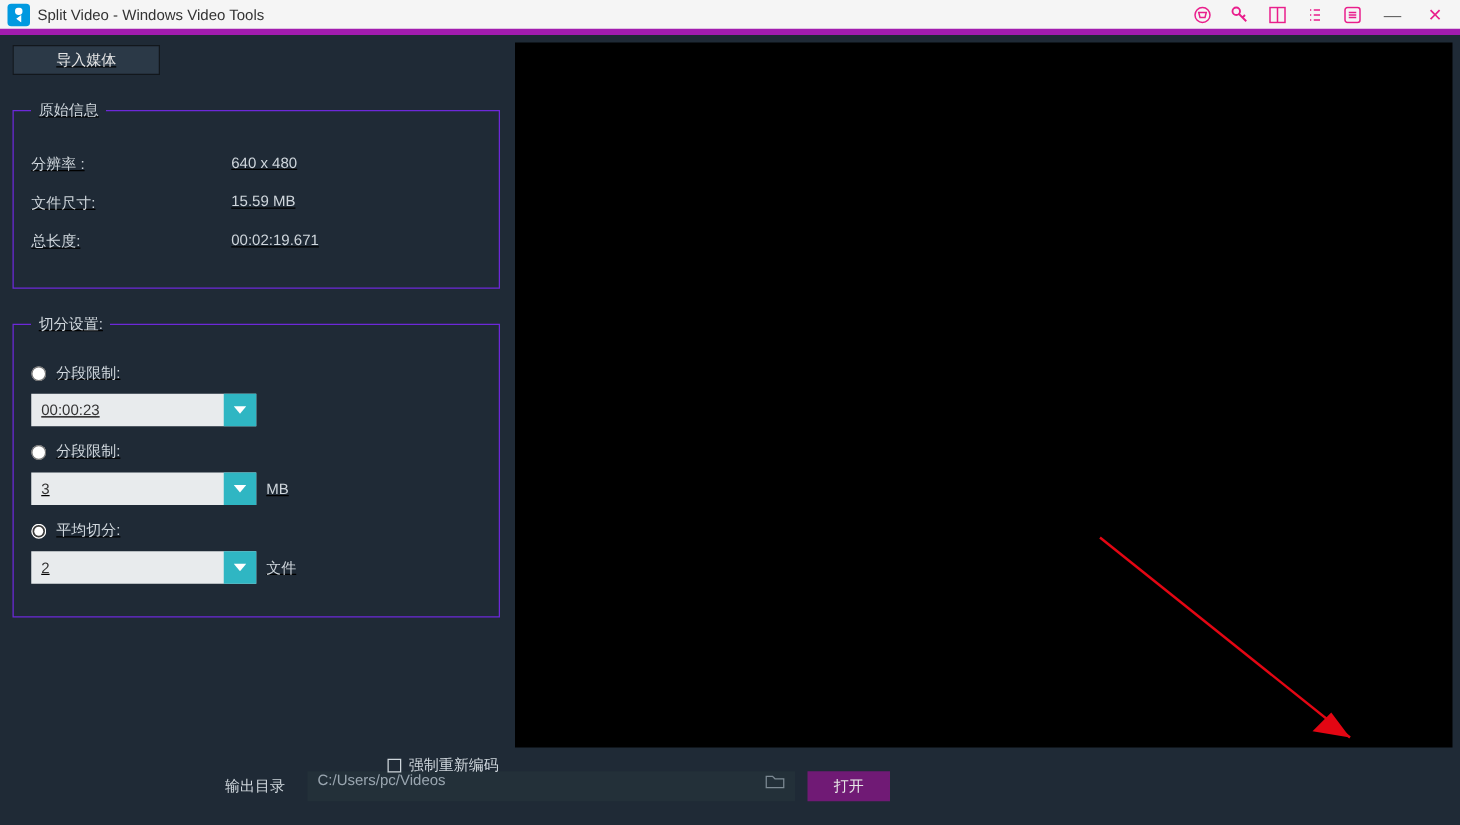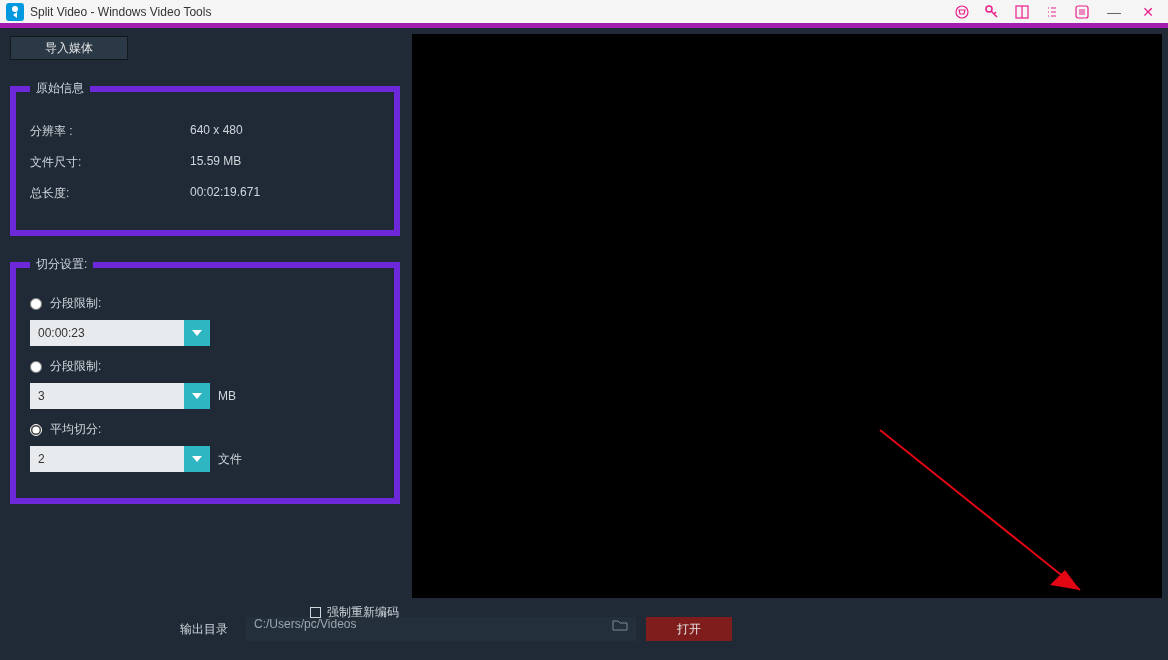--- a/index.html
+++ b/index.html
@@ -7,23 +7,23 @@
 
   
   .titlebar { height: 28px; background: #f5f5f5; display: flex; align-items: center; border-bottom: 5px solid #a21caf; }
   .title-icon { width: 18px; height: 18px; background: #0099e0; margin: 0 6px; border-radius: 3px; display: flex; align-items: center; justify-content: center; }
   .title-text { font-size: 12px; color: #333; }
   .titlebar-right { margin-left: auto; display: flex; align-items: center; gap: 14px; padding-right: 10px; }
   .tb-icon { width: 16px; height: 16px; display:flex; align-items:center; justify-content:center; color:#e91e8c; font-size:14px; cursor:pointer;}
   .win-btn { color:#666; font-size:14px; width:20px; text-align:center; cursor:pointer;}
 
   .main { display:flex; height:570px; }
-  .left { width:410px; padding:8px 10px 0 10px; }
+  .left { width:410px; padding:8px 10px 0 10px;text-decoration:underline; }
   .import-btn { width:118px; height:24px; background:#2b3947; color:#e6e6e6; font-size:12px; border:1px solid #12171c; display:flex; align-items:center; justify-content:center; cursor:pointer; }
-  fieldset { border:6px solid #6d28d9; margin-top:20px; padding:12px 14px 14px 14px; }
+  fieldset { border:1px solid #6d28d9; margin-top:20px; padding:12px 14px 14px 14px; }
   legend { color:#cfd6dc; font-size:12px; padding:0 6px; }
   .info-row { display:flex; color:#cfd6dc; font-size:12px; margin:14px 0; }
   .info-label { width:160px; }
   .setting-row { color:#cfd6dc; font-size:12px; margin:10px 0 8px 0; display:flex; align-items:center; gap:8px;}
   input[type=radio]{ accent-color:#fff; width:12px; height:12px;}
   .combo { display:flex; align-items:center; margin:6px 0 12px 0; gap:8px;}
   .combo-box { display:flex; width:180px; height:26px; background:#e8ebed;}
   .combo-val { flex:1; color:#333; font-size:12px; display:flex; align-items:center; padding-left:8px;}
   .combo-btn { width:26px; background:#2fb6c3; display:flex; align-items:center; justify-content:center; cursor:pointer;}
   .combo-btn svg{width:10px;height:10px;fill:#fff;}
@@ -39,21 +39,21 @@
   .slider-knob{position:absolute;left:0;top:-4px;width:12px;height:12px;background:#fff;border-radius:50%;}
   .time-disp{color:#c4cbd1;font-size:11px;line-height:14px;text-align:right;margin-left:10px;width:100px;}
 
   .bottom{height:62px;display:flex;align-items:center;padding:0 14px 0 180px;position:relative;}
   .chk-row{position:absolute;left:310px;top:6px;display:flex;align-items:center;gap:6px;color:#cfd6dc;font-size:12px;}
   .chk-box{width:11px;height:11px;border:1px solid #cfd6dc;}
   .out-label{color:#cfd6dc;font-size:12px;margin-right:18px;}
   .path-field{width:390px;height:24px;background:#233039;color:#9aa6b0;font-size:12px;display:flex;align-items:flex-start;padding:0 8px;}
   .path-field span{flex:1}
   .folder-ic{width:16px;height:16px;cursor:pointer;}
-  .open-btn{width:86px;height:24px;background:#7f1d1d;color:#e6e6e6;font-size:12px;display:flex;align-items:center;justify-content:center;margin-left:10px;cursor:pointer;}
+  .open-btn{width:66px;height:24px;background:#701a75;color:#e6e6e6;font-size:12px;display:flex;align-items:center;justify-content:center;margin-left:10px;cursor:pointer;}
   .split-wrap{position:absolute;right:10px;top:4px;padding:4px;border:3px solid #e30613;}
   .split-btn{width:192px;height:38px;background:#00a6e4;color:#fff;font-size:15px;display:flex;align-items:center;justify-content:center;cursor:pointer;}
   .arrow-svg{position:absolute;pointer-events:none;}
 </style>
 </head>
 <body>
 
 <div class="titlebar">
   <div class="title-icon">
     <svg width="12" height="12" viewBox="0 0 12 12">

